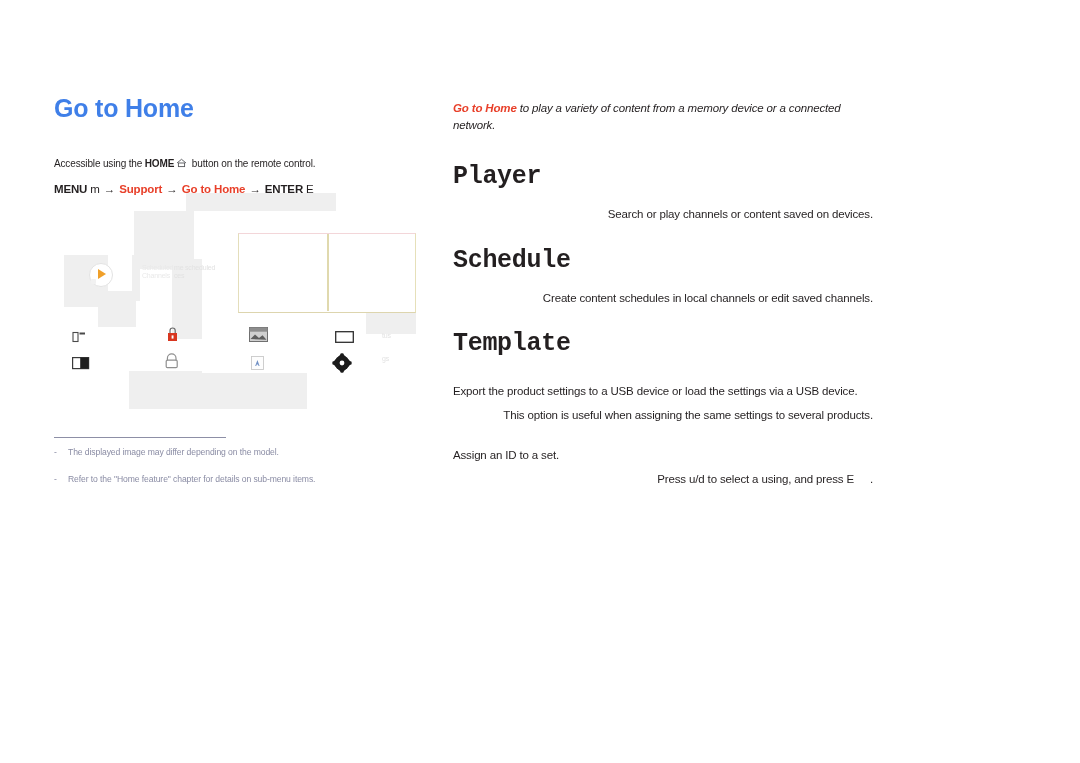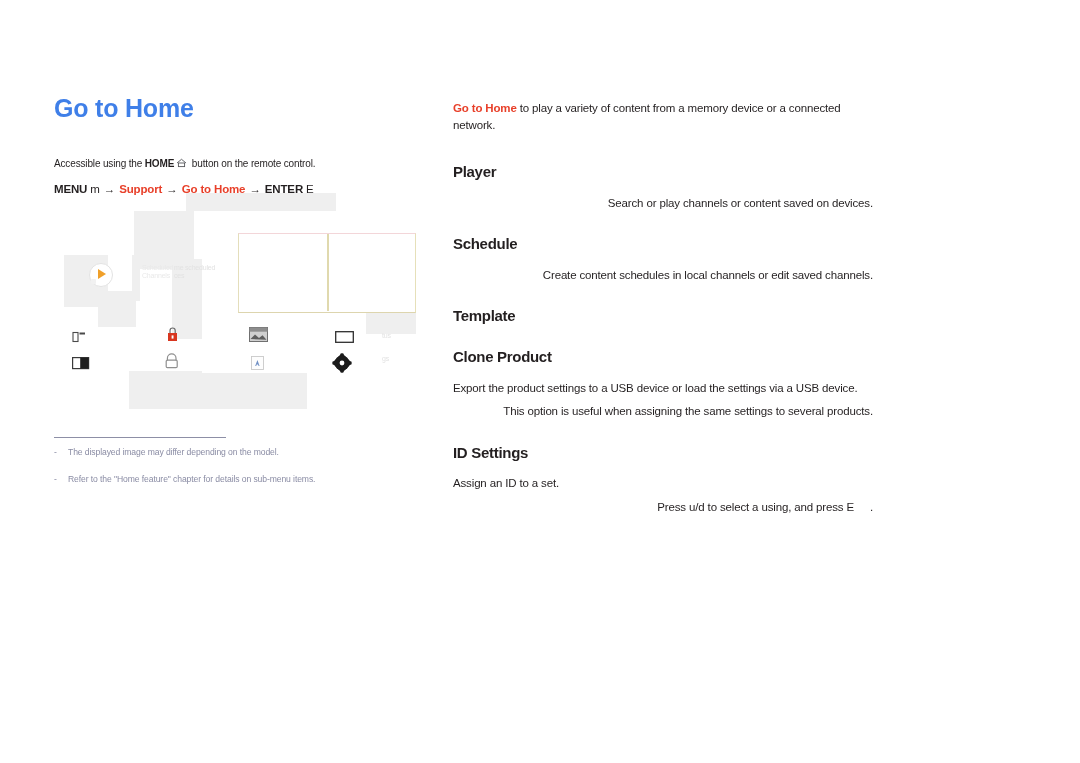--- a/index.html
+++ b/index.html
@@ -168,31 +168,33 @@
     position: absolute;
     left: 453px;
     top: 100px;
     width: 420px;
   }
   .lead {
     font-size: 11.5px;
     line-height: 1.45;
     letter-spacing: -0.15px;
     margin: 0 0 30px 0;
+    font-style: italic;
   }
   .lead .accent { color: #e8402a; font-weight: bold; }
 
   .section { margin: 0 0 24px 0; }
   .section h2 {
-    font-size: 15px;
+    font-size: 25px;
     font-weight: bold;
     letter-spacing: -0.3px;
     color: #231f20;
     margin: 0 0 14px 0;
     line-height: 1.15;
+    font-family: Liberation Mono, monospace;
   }
   .section p {
     font-size: 11.5px;
     line-height: 1.45;
     letter-spacing: -0.15px;
     margin: 0 0 7px 0;
     color: #231f20;
   }
   .section p:last-child { margin-bottom: 0; text-align: right; }
   .gapglyph { display: inline-block; width: 16px; }
@@ -341,25 +343,23 @@
     <div class="section">
       <h2>Schedule</h2>
       <p>Create content schedules in local channels or edit saved channels.</p>
     </div>
 
     <div class="section">
       <h2>Template</h2>
     </div>
 
     <div class="section">
-      <h2>Clone Product</h2>
       <p>Export the product settings to a USB device or load the settings via a USB device.</p>
       <p>This option is useful when assigning the same settings to several products.</p>
     </div>
 
     <div class="section">
-      <h2>ID Settings</h2>
       <p>Assign an ID to a set.</p>
       <p><span>Press u/d to select a using, and press E</span><span class="gapglyph"></span><span>.</span></p>
     </div>
   </div>
 
 </div>
 
 </body></html>

